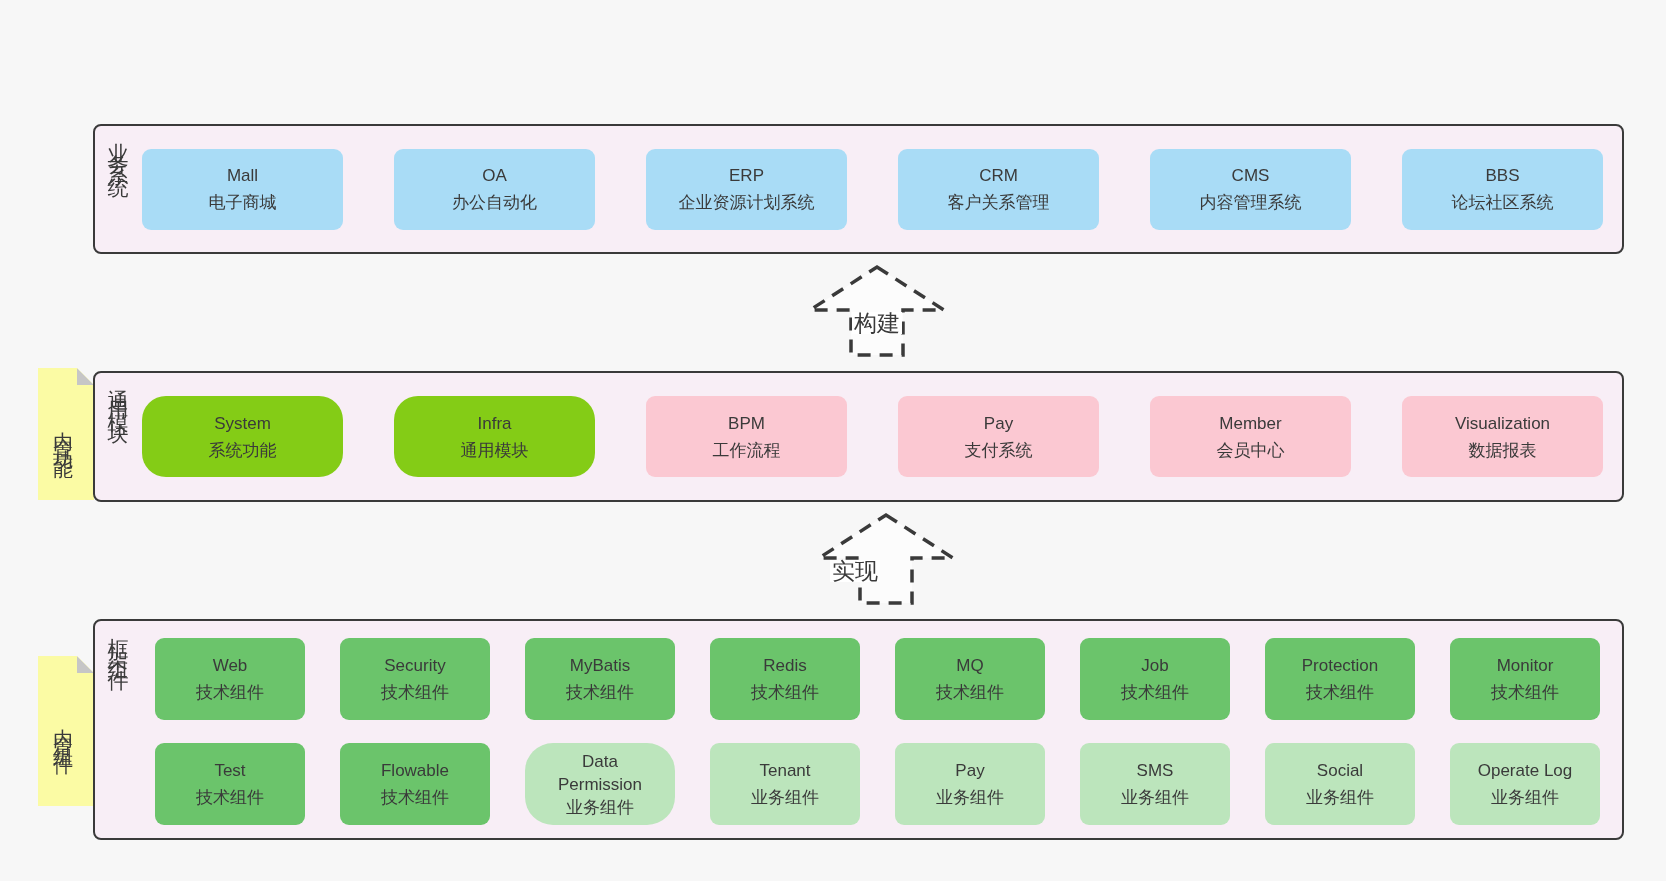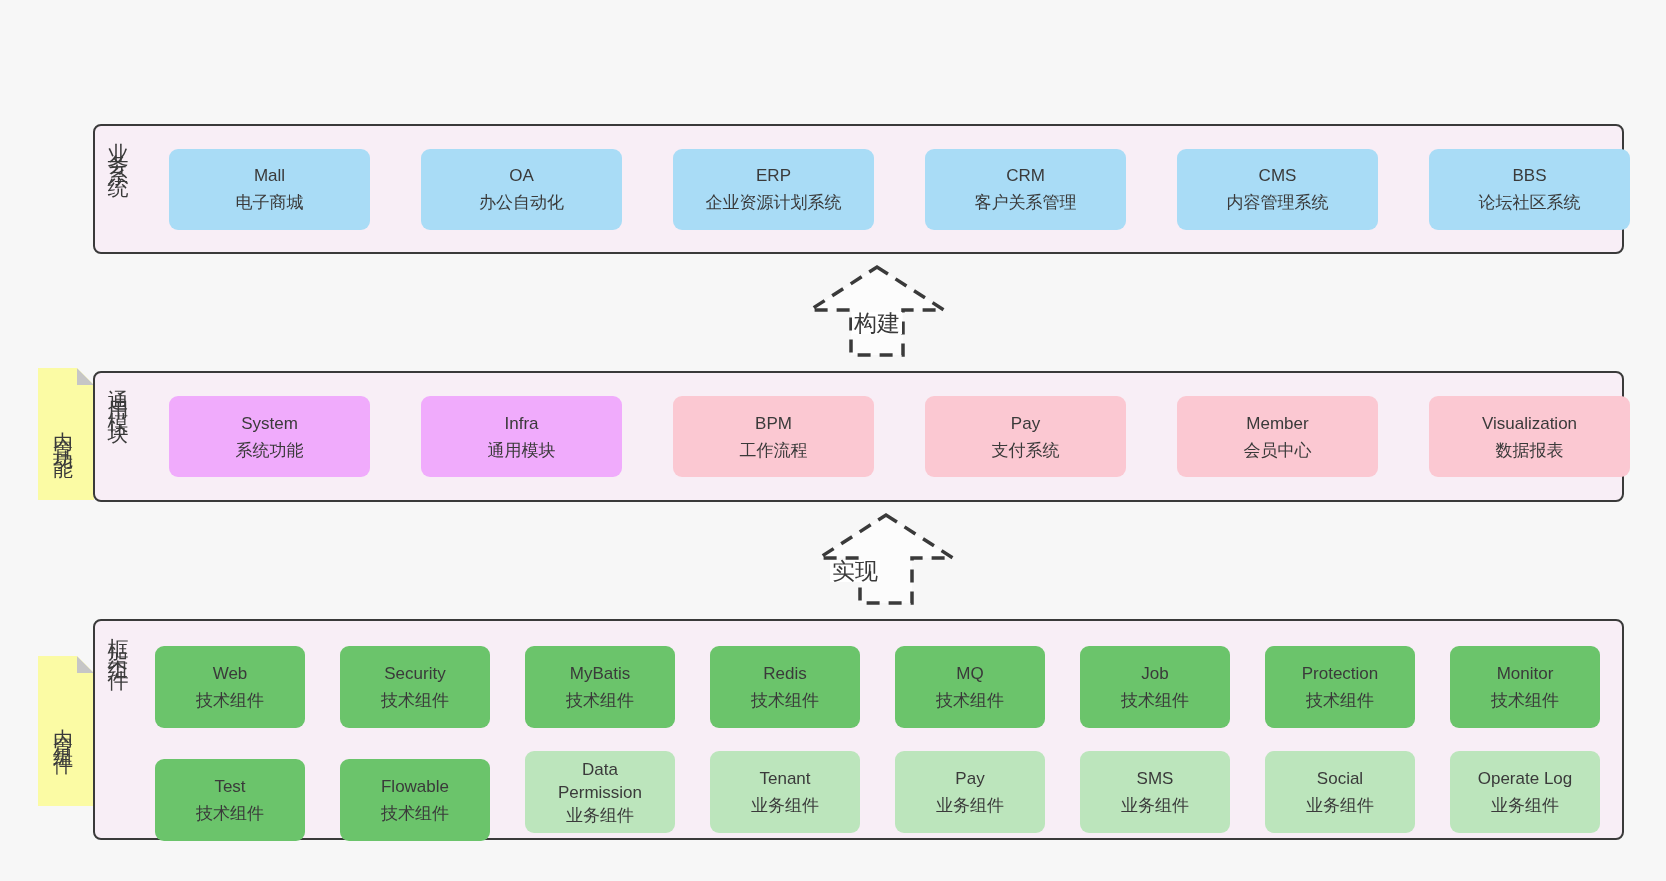--- a/index.html
+++ b/index.html
@@ -10,34 +10,34 @@
   .band{position:absolute;left:93px;width:1531px;background:#f8eef6;
         border:2px solid #3a3a3a;border-radius:8px;box-sizing:border-box;}
   .band-1{top:124px;height:130px;}
   .band-2{top:371px;height:131px;}
   .band-3{top:619px;height:221px;}
 
   .vlabel{position:absolute;left:9px;top:0;bottom:0;display:flex;align-items:center;
           writing-mode:vertical-rl;text-orientation:upright;letter-spacing:11px;
           font-size:21px;color:#3a3a3a;}
 
-  .boxes{position:absolute;left:74px;top:0;bottom:0;display:flex;align-items:center;gap:51px;}
+  .boxes{position:absolute;left:47px;top:0;bottom:0;display:flex;align-items:center;gap:51px;}
   .rows{position:absolute;left:60px;top:17px;display:flex;flex-direction:column;gap:23px;}
   .row{display:flex;gap:35px;}
 
   .box{width:201px;height:81px;border-radius:9px;display:flex;flex-direction:column;
        justify-content:center;align-items:center;text-align:center;line-height:27px;
        font-size:17px;color:#3a3a3a;}
   .box.sm{width:150px;height:82px;}
   .blue{background:#a9dcf6;}
-  .red{background:#f0abfc;}
+  .red{background:#84cc16;border-radius:24px;}
   .pink{background:#fbc8d2;}
-  .green{background:#6bc46b;margin-top:8px;}
+  .green{background:#6bc46b;}
   .green-light{background:#bce5bc;}
-  .tight{line-height:23px;}
+  .tight{line-height:23px;border-radius:28px;}
   .tight .t{width:110px;}
 
   
   .sticky{position:absolute;left:38px;width:56px;background:#fbfba4;
           clip-path:polygon(0 0,calc(100% - 17px) 0,100% 17px,100% 100%,0 100%);
           display:flex;align-items:center;justify-content:center;}
   .sticky-2{top:368px;height:132px;}
   .sticky-3{top:656px;height:150px;}
   .sticky .txt{writing-mode:vertical-rl;text-orientation:upright;letter-spacing:9px;
                font-size:20px;color:#3a3a3a;margin-right:4px;}

